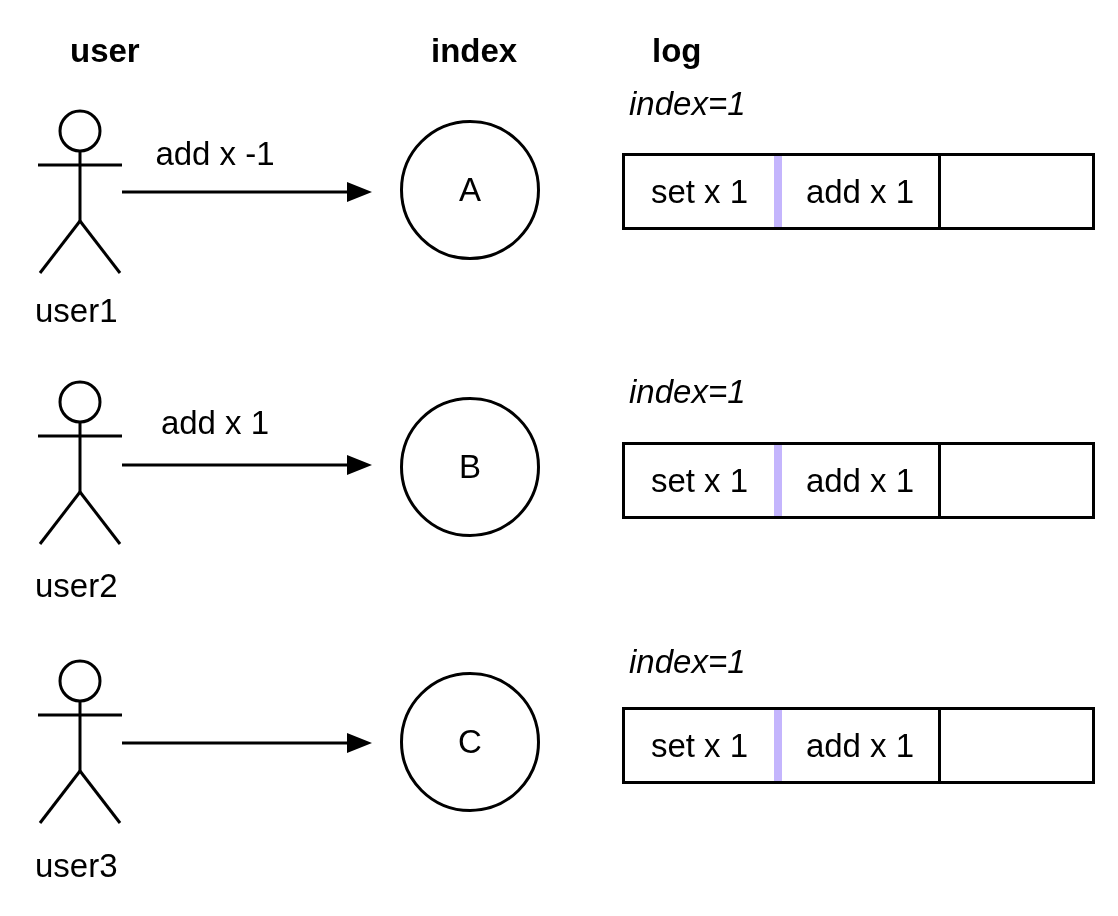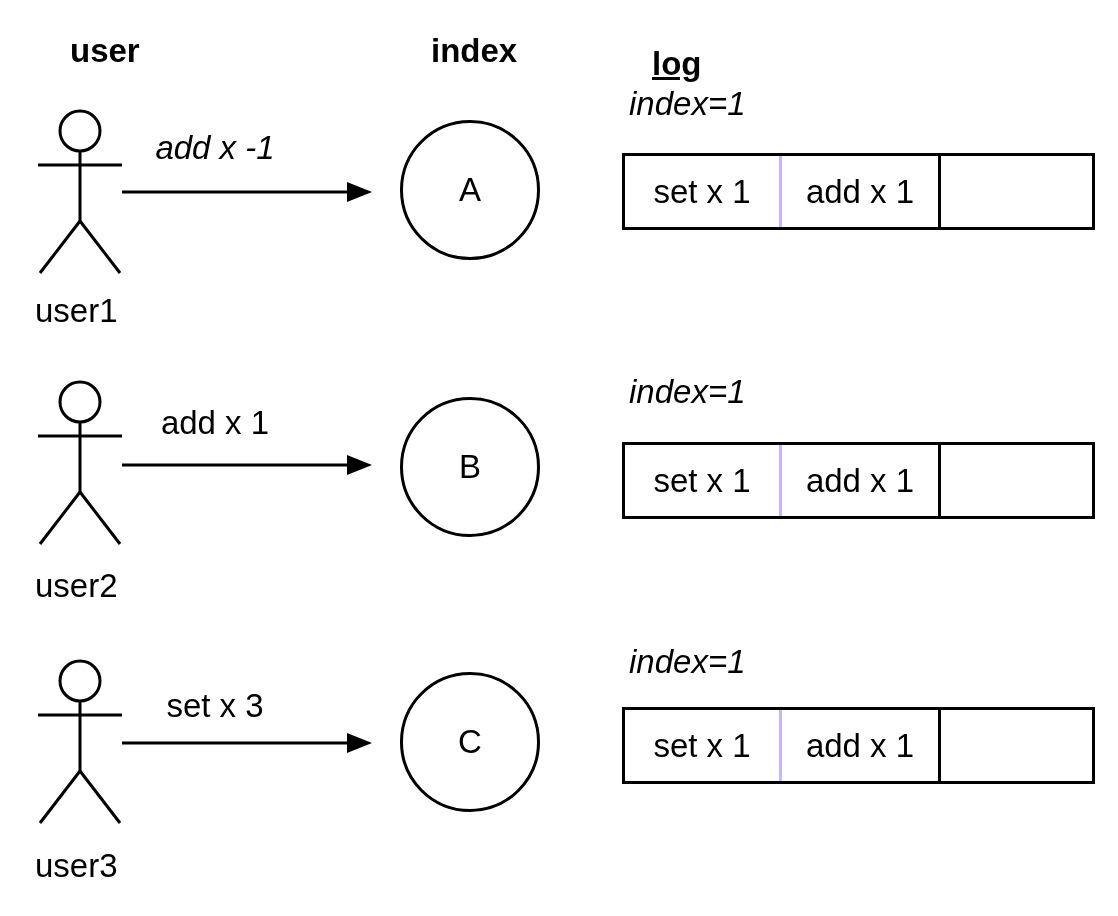--- a/index.html
+++ b/index.html
@@ -52,43 +52,43 @@
     display: flex;
     background: #ffffff;
   }
   .log-cell {
     display: flex;
     align-items: center;
     justify-content: center;
     font-size: 33px;
     box-sizing: border-box;
   }
-  .cell-1 { flex: 0 0 157px; border-right: 3px solid #c4b5fd; }
+  .cell-1 { flex: 0 0 157px; border-right: 8px solid #c4b5fd; }
   .cell-2 { flex: 0 0 159px; border-right: 3px solid #000000; }
   .cell-3 { flex: 1 1 auto; }
 </style>
 </head>
 <body>
 
 <div class="canvas">
 
   <div class="txt hdr" style="left:58px;  top:31px;margin-left:12px;">user</div>
   <div class="txt hdr" style="left:431px; top:31px;">index</div>
-  <div class="txt hdr" style="left:652px; top:44px;text-decoration:underline;">log</div>
+  <div class="txt hdr" style="left:652px; top:31px;">log</div>
 
   <div class="row-layer">
     <svg class="actor-svg" style="top:109px;" viewBox="0 0 104 170">
       <circle class="stroke" cx="52" cy="22" r="20"></circle>
       <line class="stroke" x1="52" y1="42" x2="52" y2="112"></line>
       <line class="stroke" x1="10" y1="56" x2="94" y2="56"></line>
       <line class="stroke" x1="52" y1="112" x2="12" y2="164"></line>
       <line class="stroke" x1="52" y1="112" x2="92" y2="164"></line>
     </svg>
     <div class="txt user-label" style="top:291px;">user1</div>
-    <div class="txt msg-label" style="top:128px;font-style:italic;">add x -1</div>
+    <div class="txt msg-label" style="top:134px;">add x -1</div>
     <svg class="arrow-svg" style="top:179px;" viewBox="0 0 250 26">
       <line class="stroke" x1="0" y1="13" x2="226" y2="13"></line>
       <polygon points="225,3 250,13 225,23" fill="#000000"></polygon>
     </svg>
     <div class="node-circle" style="top:120px;">
       <span>A</span>
     </div>
     <div class="txt idx-label" style="top:84px;">index=1</div>
     <div class="log-table" style="top:153px;">
       <div class="log-cell cell-1">set x 1</div>
@@ -124,21 +124,20 @@
 
   <div class="row-layer">
     <svg class="actor-svg" style="top:659px;" viewBox="0 0 104 170">
       <circle class="stroke" cx="52" cy="22" r="20"></circle>
       <line class="stroke" x1="52" y1="42" x2="52" y2="112"></line>
       <line class="stroke" x1="10" y1="56" x2="94" y2="56"></line>
       <line class="stroke" x1="52" y1="112" x2="12" y2="164"></line>
       <line class="stroke" x1="52" y1="112" x2="92" y2="164"></line>
     </svg>
     <div class="txt user-label" style="top:846px;">user3</div>
-    <div class="txt msg-label" style="top:686px;">set x 3</div>
     <svg class="arrow-svg" style="top:730px;" viewBox="0 0 250 26">
       <line class="stroke" x1="0" y1="13" x2="226" y2="13"></line>
       <polygon points="225,3 250,13 225,23" fill="#000000"></polygon>
     </svg>
     <div class="node-circle" style="top:672px;">
       <span>C</span>
     </div>
     <div class="txt idx-label" style="top:642px;">index=1</div>
     <div class="log-table" style="top:707px;">
       <div class="log-cell cell-1">set x 1</div>

